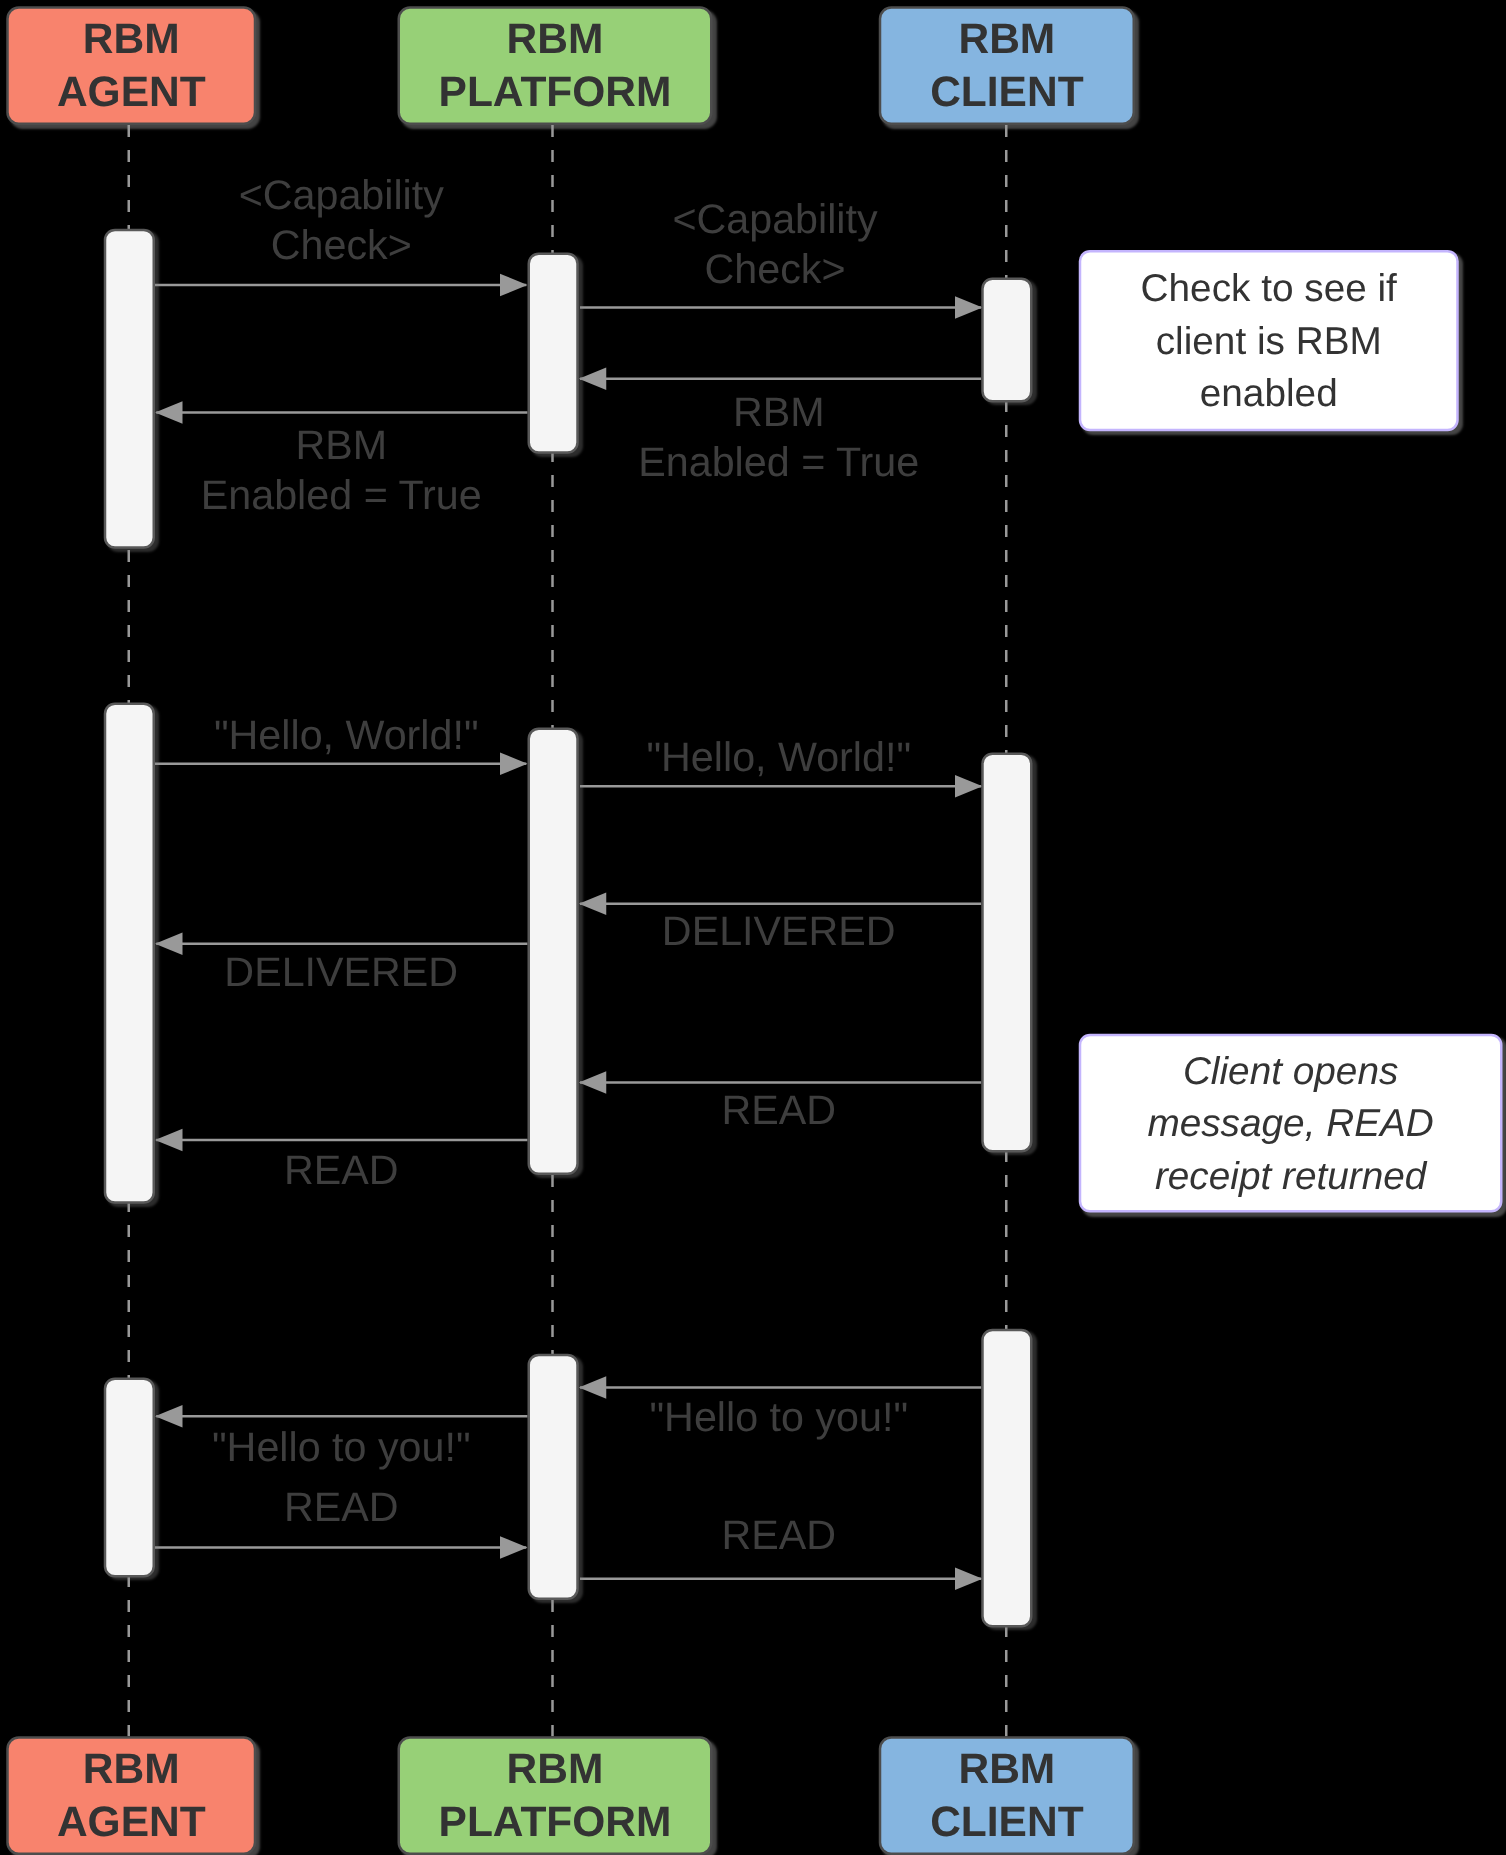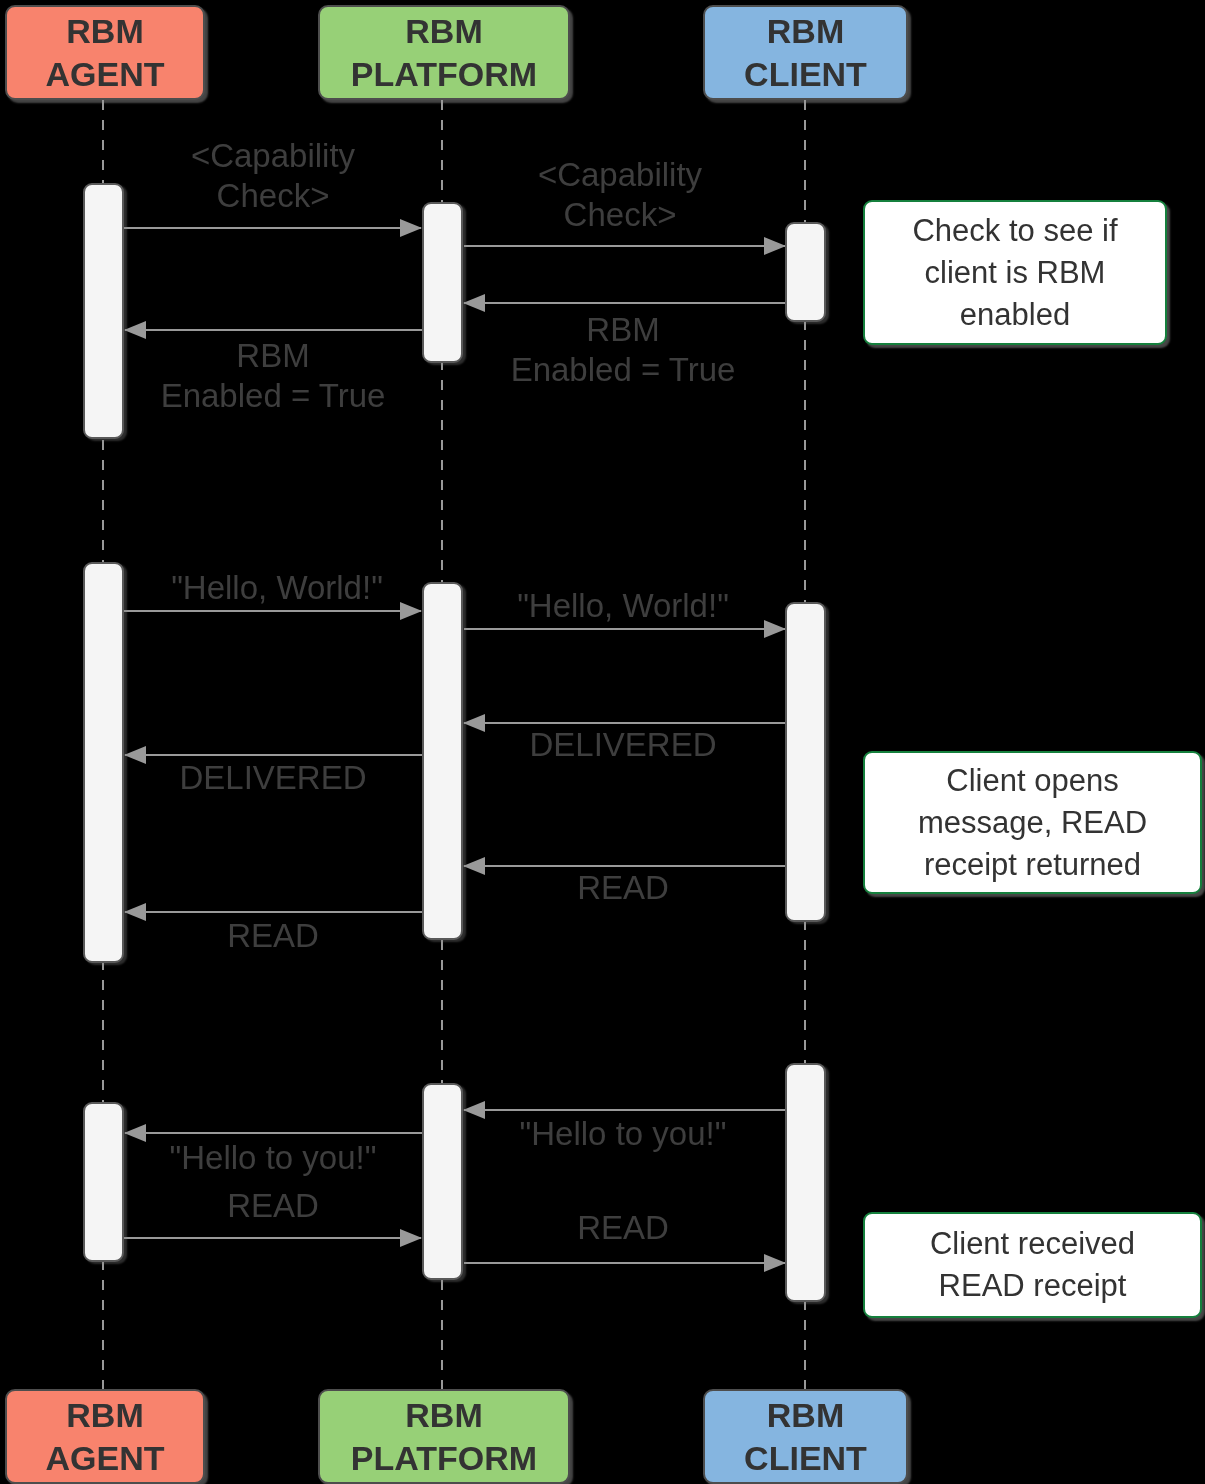--- a/index.html
+++ b/index.html
@@ -72,21 +72,21 @@
     text-align:center;
     font-size:33px;line-height:40px;
     color:#3E3E3E;
     white-space:pre-line;
     z-index:2;
   }
   .note{
     position:absolute;
     box-sizing:border-box;
     background:#FFFFFF;
-    border:2px solid #15803d;
+    border:2px solid #c4b5fd;
     border-radius:9px;
     display:flex;align-items:center;justify-content:center;
     text-align:center;
     font-size:31px;line-height:42px;
     color:#333333;
     white-space:pre-line;
     box-shadow:3px 3px 2px rgba(140,140,140,0.5);
     z-index:4;
   }
 </style>
@@ -185,19 +185,17 @@
   <div class="msg-label" style="left:473px;top:868px;">READ</div>
   <div class="msg-label" style="left:123px;top:916px;">READ</div>
   <div class="msg-label" style="left:473px;top:1114px;">"Hello to you!"</div>
   <div class="msg-label" style="left:123px;top:1138px;">"Hello to you!"</div>
   <div class="msg-label" style="left:123px;top:1186px;">READ</div>
   <div class="msg-label" style="left:473px;top:1208px;">READ</div>
 
   <div class="note" style="left:863px;top:200px;width:304px;height:145px;">Check to see if
 client is RBM
 enabled</div>
-  <div class="note" style="left:863px;top:751px;width:339px;height:143px;">Client opens
+  <div class="note" style="left:863px;top:827px;width:339px;height:143px;font-style:italic;">Client opens
 message, READ
 receipt returned</div>
-  <div class="note" style="left:863px;top:1212px;width:339px;height:106px;">Client received
-READ receipt</div>
 
 </div>
 
 </body></html>

